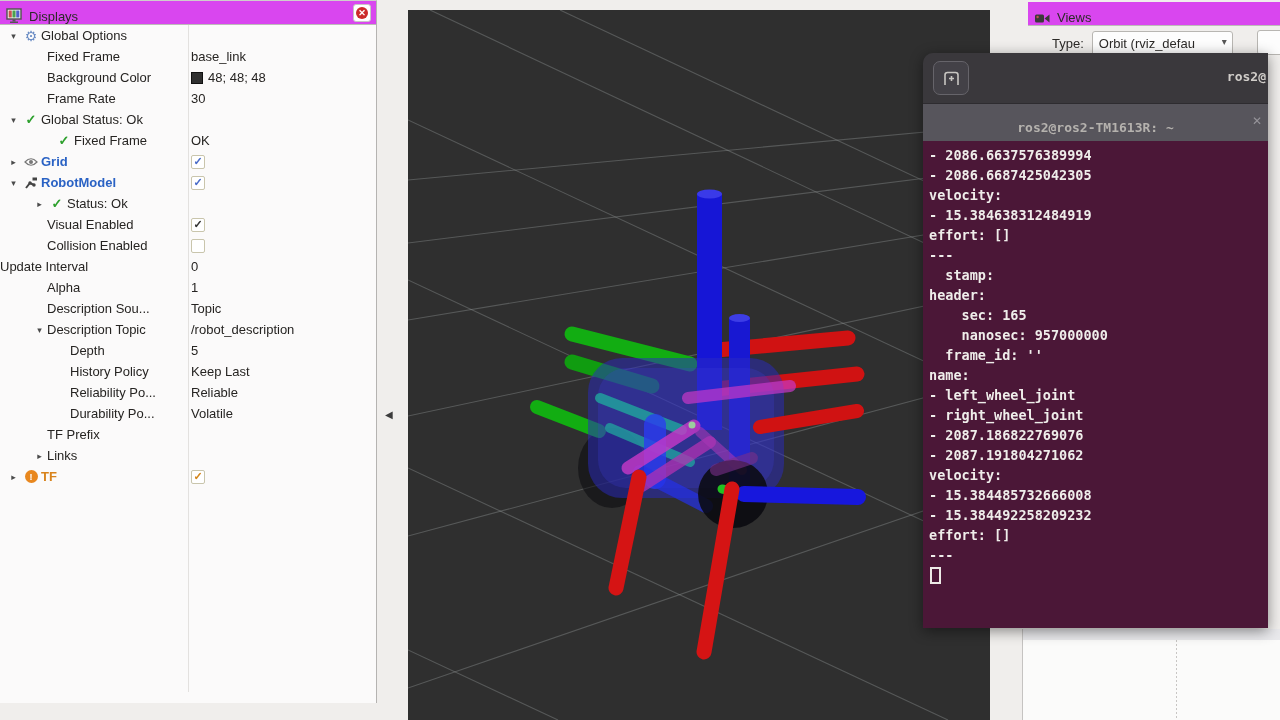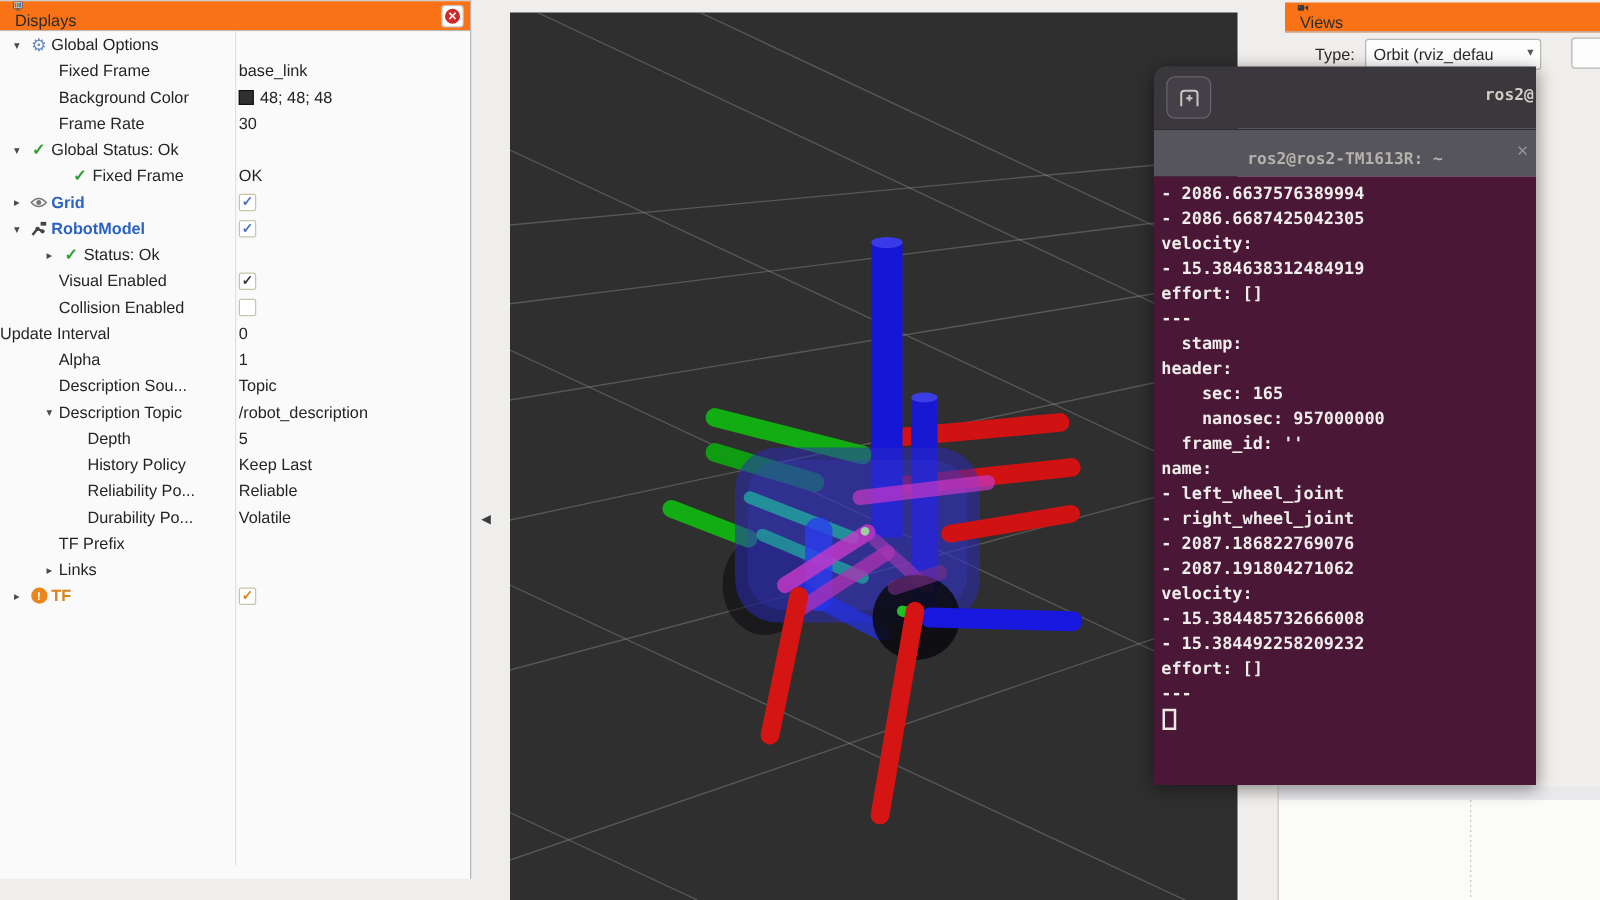--- a/index.html
+++ b/index.html
@@ -2,22 +2,22 @@
 <html><head>
 <meta charset="utf-8">
 <style>
   * { margin:0; padding:0; box-sizing:border-box; }
   html,body { width:1280px; height:720px; overflow:hidden; }
   body { background:#f0eeec; font-family:"Liberation Sans", sans-serif; position:relative; }
 
   
   #displays-panel { position:absolute; left:0; top:2; width:377px; height:703px;
     background:#fbfafa; border-right:1px solid #b5b3b1; border-top:1px solid #cfcdcb;}
-  .panel-header { height:24px; background:#f97316; border-bottom:1px solid #bdbbb9;
-    display:flex; align-items:flex-start; padding:0 6px; position:relative;flex-direction:column; }
+  .panel-header { height:24px; background:#d946ef; border-bottom:1px solid #bdbbb9;
+    display:flex; align-items:flex-end; padding:0 6px; position:relative; }
   .panel-title { font-size:13px; color:#2c2a28; margin-left:6px; }
   .close-btn { position:absolute; right:5px; top:3px; width:18px; height:18px; background:#fff;
     border:1px solid #c8c6c4; border-radius:3px; display:flex; align-items:center; justify-content:center; cursor:default;}
   .close-red { width:12px; height:12px; border-radius:50%; background:#cc2a2a; color:#fff;
     font-size:9px; line-height:12px; text-align:center; font-weight:bold; }
   #displays-tree { position:absolute; left:0; top:24px; right:0; bottom:11px; background:#fbfafa; overflow:hidden; }
   #displays-tree::after { content:""; position:absolute; left:188px; top:0; bottom:0; width:1px; background:#e3e1df; }
   .trow { position:relative; height:21px; display:flex; align-items:center; font-size:13px; color:#262422; }
   .trow .larrow { display:inline-block; width:15px; font-size:9px; color:#4a4a4a; text-align:center; flex:none;}
   .trow .ticon { display:inline-flex; width:20px; justify-content:center; align-items:center; flex:none; }
@@ -47,21 +47,21 @@
     display:flex; align-items:center; padding:0 6px; font-size:13px; color:#2c2a28; position:relative; white-space:nowrap; overflow:hidden;}
   .combo .chev { position:absolute; right:5px; top:4px; font-size:10px; color:#555; }
   .zero-btn { position:absolute; left:209px; top:0px; width:60px; height:25px; background:#fdfdfd; border:1px solid #b8b6b2;
     border-radius:3px; font-size:13px; color:#2c2a28; display:flex; align-items:center; padding-left:25px; }
   #views-list { position:absolute; left:1022px; top:629px; width:258px; height:91px; background:#fbfbfa; border-left:1px solid #c5c3c1;}
   #views-list::before { content:""; position:absolute; left:0; top:0; right:0; height:11px; background:#e9e9ec; }
   #views-list::after { content:""; position:absolute; left:153px; top:11px; bottom:0; width:1px;
     background:repeating-linear-gradient(#c8c6c4 0 2px, transparent 2px 4px); }
 
   
-  #terminal { position:absolute; left:923px; top:53px; width:306px; height:575px; z-index:5;
+  #terminal { position:absolute; left:923px; top:53px; width:345px; height:575px; z-index:5;
     border-top-left-radius:10px; overflow:hidden; box-shadow:0 3px 14px rgba(0,0,0,.45); }
   #term-header { height:50px; background:#3a383c; position:relative; }
   #newtab-btn { position:absolute; left:10px; top:8px; width:36px; height:34px; border:1px solid #66646a;
     border-radius:7px; background:#434147; display:flex; align-items:center; justify-content:center; }
   #term-wintitle { position:absolute; right:2px; top:16px; font-size:13px; font-weight:bold; color:#d0cdc9;
     font-family:"DejaVu Sans Mono", monospace; }
   #term-tabbar { height:38px; background:#57555c; border-top:1px solid #2e2c30; position:relative; }
   #term-tabtitle { position:absolute; left:50%; transform:translateX(-50%); top:16px; font-size:13px; font-weight:bold;
     color:#b5b2ae; font-family:"DejaVu Sans Mono", monospace; white-space:nowrap; }
   #tab-close { position:absolute; right:6px; top:10px; color:#96949a; font-size:12px; }

